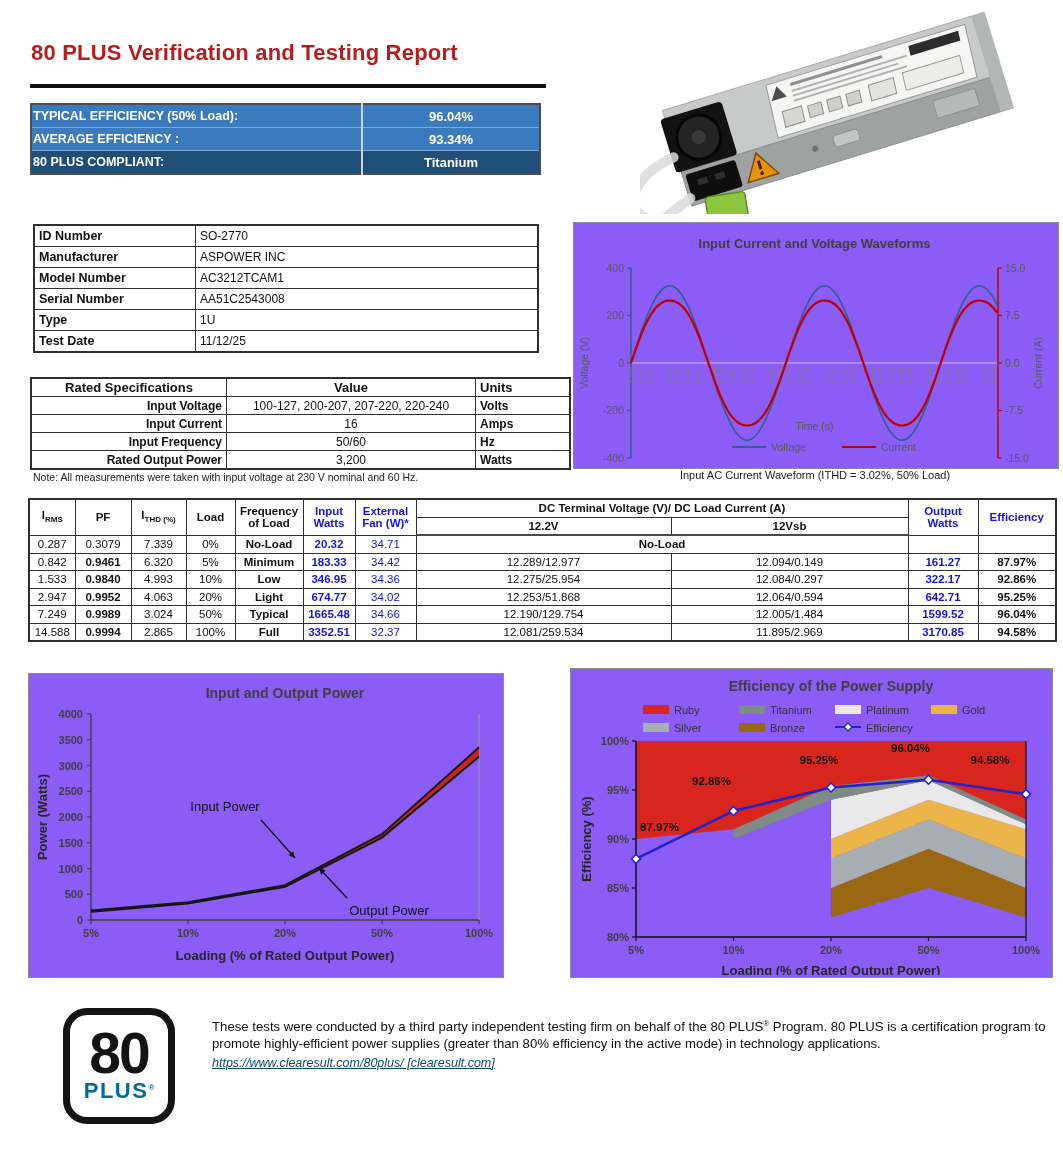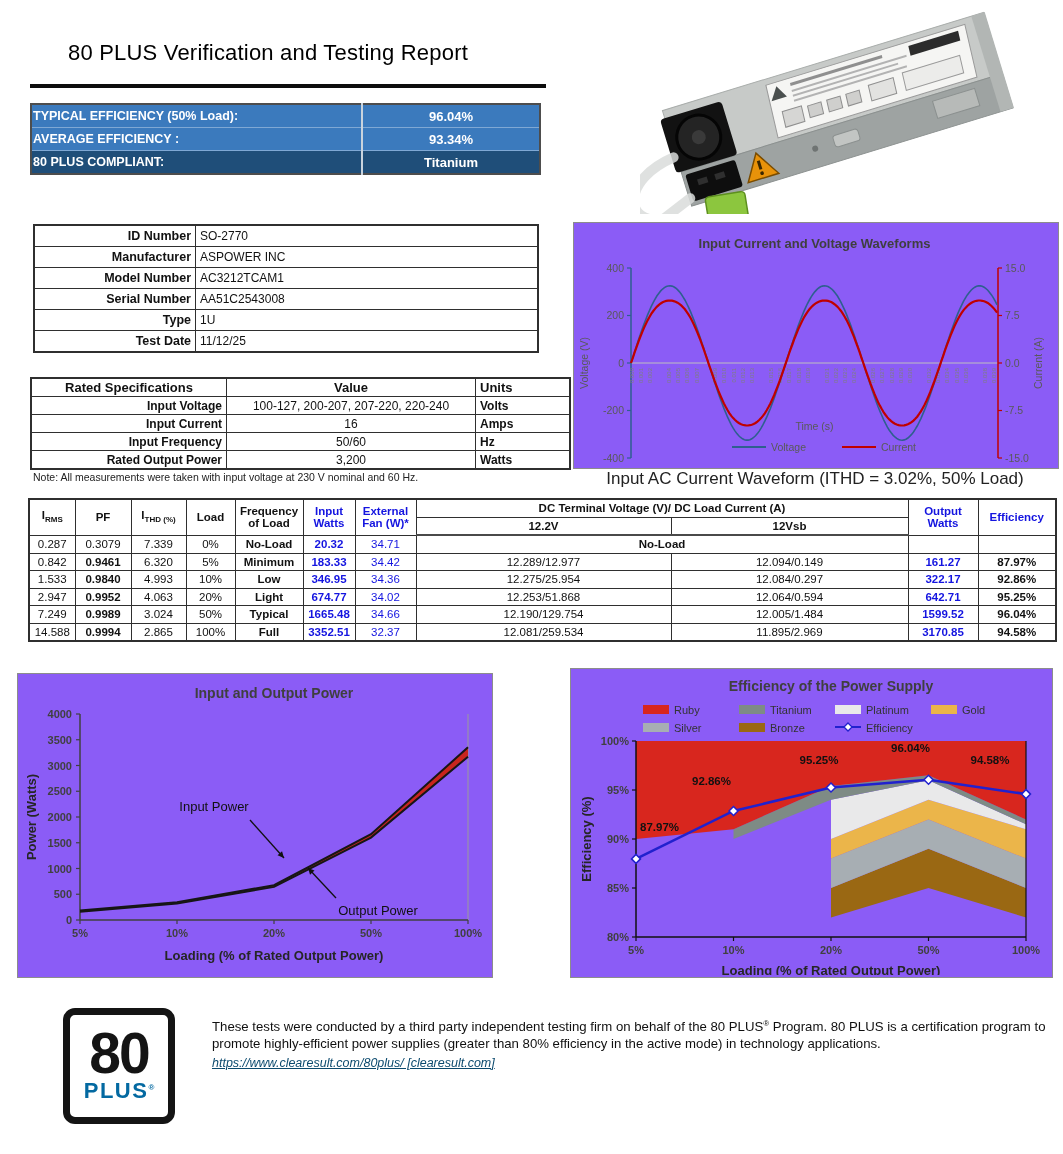--- a/index.html
+++ b/index.html
@@ -2,64 +2,64 @@
 <html><head>
 <meta charset="utf-8">
 <style>
   html,body{margin:0;padding:0;background:#fff;}
   .page{position:relative;width:1063px;height:1154px;background:#fff;
         font-family:"Liberation Sans",sans-serif;color:#111;overflow:hidden;}
   .abs{position:absolute;}
   svg text{font-family:"Liberation Sans",sans-serif;}
 
   
-  .doc-title{font-size:22px;font-weight:normal;color:#000000;letter-spacing:.2px;margin-left:37px;}
+  .doc-title{font-size:22px;font-weight:bold;color:#b91c1c;letter-spacing:.2px;}
   .title-rule{background:#0d0d0d;height:4px;}
 
   
   .summary{border-collapse:collapse;width:511px;border:2px solid #4d4d4d;}
   .summary td{height:20px;color:#fff;font-weight:bold;font-size:12.5px;
               border-bottom:1px solid rgba(255,255,255,.35);}
   .summary .lab{width:327px;border-right:2px solid #c9d3dd;}
   .summary .val{text-align:center;font-size:13px;}
   .row-blue{background:#3b7abd;} .row-navy{background:#1f4e79;}
 
   
   .tbl{border-collapse:collapse;table-layout:fixed;background:#fff;}
   .tbl td,.tbl th{border:1px solid #2f2f2f;font-size:12px;padding:0 4px;
                   white-space:nowrap;overflow:hidden;}
   .idtbl{width:506px;border:2px solid #2f2f2f;}
   .idtbl td{height:20px;}
-  .idtbl .lab{width:152px;text-align:right;font-weight:bold;font-size:12.5px;}
+  .idtbl .lab{width:152px;text-align:left;font-weight:bold;font-size:12.5px;}
   .spec{width:511px;border:2px solid #2f2f2f;}
   .spec td,.spec th{height:17px;}
   .spec .n{width:186px;text-align:right;font-weight:bold;}
   .spec .v{width:240px;text-align:center;}
   .spec .u{width:85px;text-align:left;font-weight:bold;}
   .spec th{font-size:13px;}
   .spec th.n,.spec th.v{text-align:center;}
 
   
   .meas{width:1027px;border:2px solid #2f2f2f;}
   .meas td,.meas th{height:16.5px;text-align:center;font-size:11.5px;padding:0 2px;}
   .meas th{font-size:11.5px;line-height:1.05;border-bottom-width:1px;}
   .meas thead tr:last-child th{border-bottom:2px solid #4a4a4a;}
   .meas thead tr:first-child th{border-top:none;}
   .blue{color:#1414e0;}
   .b{font-weight:bold;}
   sub{font-size:8px;}
 
   .note{font-size:10.5px;color:#222;}
-  .caption{font-size:17px;color:#222;text-align:center;}
+  .caption{font-size:11px;color:#222;text-align:center;}
 
   .chart-frame{border:1px solid #8c8c8c;background:#8b5cf6;}
 
   
   .logo{box-sizing:border-box;width:112px;height:116px;border:7px solid #141414;
-        border-radius:12px;display:flex;flex-direction:column;align-items:center;
+        border-radius:24px;display:flex;flex-direction:column;align-items:center;
         justify-content:center;background:#fff;}
   .logo .n80{font-size:57px;font-weight:bold;line-height:.88;letter-spacing:-2px;color:#141414;}
   .logo .plus{font-size:22px;font-weight:bold;letter-spacing:1.5px;color:#0369a1;}
   .logo .plus sup{font-size:8px;letter-spacing:0;}
   .foot-text{font-size:13.2px;line-height:1.32;color:#101010;width:845px;}
   .foot-link{display:inline-block;margin-top:2px;font-size:12.5px;font-style:italic;
              color:#0c4a6e;text-decoration:underline;}
   sup.reg{font-size:8px;}
 </style>
 </head>
@@ -392,21 +392,21 @@
         <td class="b blue">3352.51</td>
         <td class="blue">32.37</td>
         <td>12.081/259.534</td>
         <td>11.895/2.969</td>
         <td class="b blue">3170.85</td>
         <td class="b">94.58%</td>
       </tr>
     </tbody>
   </table>
 
-  <div class="abs chart-frame" style="left:17px;top:673px;width:474px;height:303px;">
+  <div class="abs chart-frame" style="left:28px;top:673px;width:474px;height:303px;">
     <svg width="472" height="301">
         <text x="256" y="24" font-size="14" fill="#3f3f3f" text-anchor="middle" font-weight="bold">Input and Output Power</text>
         <line x1="58" y1="246" x2="62" y2="246" stroke="#404040" stroke-width="1.2"></line>
         <text x="54" y="250" font-size="11" fill="#404040" text-anchor="end" font-weight="600">0</text>
         <line x1="58" y1="220.25" x2="62" y2="220.25" stroke="#404040" stroke-width="1.2"></line>
         <text x="54" y="224.25" font-size="11" fill="#404040" text-anchor="end" font-weight="600">500</text>
         <line x1="58" y1="194.5" x2="62" y2="194.5" stroke="#404040" stroke-width="1.2"></line>
         <text x="54" y="198.5" font-size="11" fill="#404040" text-anchor="end" font-weight="600">1000</text>
         <line x1="58" y1="168.75" x2="62" y2="168.75" stroke="#404040" stroke-width="1.2"></line>
         <text x="54" y="172.75" font-size="11" fill="#404040" text-anchor="end" font-weight="600">1500</text>

